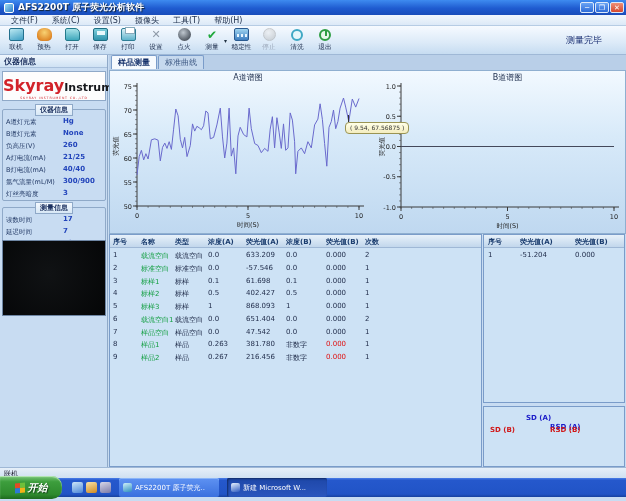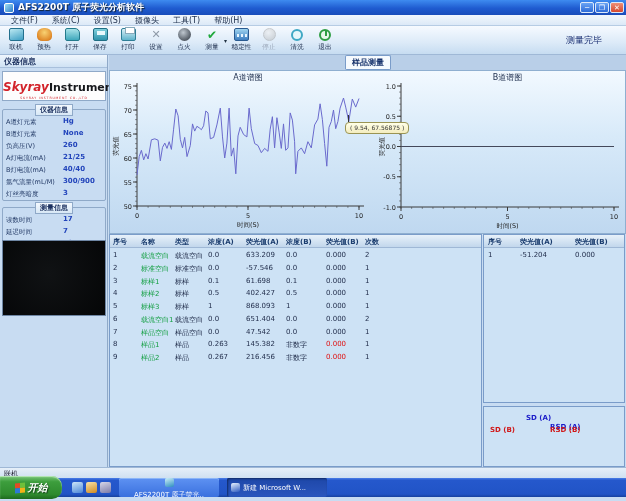--- a/index.html
+++ b/index.html
@@ -55,36 +55,36 @@
   .drop-arrow { font-size:6px; color:#234; margin-left:-2px; align-self:center; }
   .toolbar-status { margin-left:auto; align-self:center; padding-right:24px; font-size:9px; color:#1A2F72; white-space:nowrap; }
 
   
   .left-panel { position:absolute; left:0; top:55px; width:108px; height:412px;
     background:#C8DCF2; border-right:1px solid #8FA9C8; }
   .lp-header { height:13px; background:linear-gradient(180deg,#EFF6FD,#CFE2F4);
     border-bottom:1px solid #A8C0DC; font-size:8px; font-weight:bold; color:#1A2F5E; padding:1px 0 0 4px; }
   .logo-box { position:absolute; left:2px; top:16px; width:104px; height:30px; background:#FDFDFD;
     border:1px solid #8FA9C8; text-align:center; padding-top:4px; }
-  .logo-red { color:#D2232A; font-style:italic; font-weight:bold; font-size:12px; }
+  .logo-red { color:#D2232A; font-weight:bold; font-size:16px; }
   .logo-black { color:#16181C; font-weight:bold; font-size:11px; }
   .logo-tag { font-size:4px; color:#D2232A; letter-spacing:1px; transform:scale(0.8); white-space:nowrap; }
   .groupbox { position:absolute; left:2px; width:104px; border:1px solid #8FA9C8; border-radius:2px; }
   .gb-title { position:absolute; top:-6px; left:50%; transform:translateX(-50%);
     background:linear-gradient(180deg,#F4F9FE,#D8E8F6); border:1px solid #8FA9C8;
     font-size:7px; font-weight:bold; color:#1A2F5E; padding:0 4px; white-space:nowrap; }
   .info-row { position:relative; height:12px; }
   .info-label { position:absolute; left:3px; top:2px; font-size:7px; color:#233A66; white-space:nowrap; transform:scale(0.93); transform-origin:left; }
   .info-value { position:absolute; left:60px; top:2px; font-size:7px; font-weight:bold; color:#2244BB; white-space:nowrap; }
   .camera-box { position:absolute; left:2px; top:185px; width:104px; height:76px;
     background:radial-gradient(circle at 45% 45%,#101214,#050607); border:1px solid #6E86A4; }
 
   
   .tabs-row { position:absolute; left:109px; top:55px; width:517px; height:15px;
-    background:#B9CFE8; display:flex; align-items:center; padding-left:2px;flex-direction:column; }
+    background:#B9CFE8; display:flex; align-items:flex-start; padding-left:2px; }
   .tab { font-size:8px; padding:1px 6px 1px 6px; border:1px solid #7A9CC9; border-bottom:none;
     border-radius:2px 2px 0 0; margin-right:1px; white-space:nowrap; }
   .tab.active { background:#F6FAFE; color:#14306A; font-weight:bold; }
   .tab.inactive { background:#C6D9EE; color:#3A5580; }
 
   
   .charts-row { position:absolute; left:109px; top:70px; width:517px; height:164px;
     background:linear-gradient(180deg,#F2F9FF 0%,#D8EAF9 40%,#BFD8F0 100%);
     border:1px solid #8FAFD0; }
   .charts-row svg { position:absolute; top:0; }
@@ -128,21 +128,21 @@
     display:flex; align-items:center; justify-content:center; gap:3px;
     box-shadow:inset 0 1px 1px #B8E8B8; }
   .start-btn .start-label { color:#fff; font-weight:bold; font-style:italic; font-size:10px; text-shadow:1px 1px 1px #14421A; }
   .win-flag { width:10px; height:10px; display:grid; grid-template-columns:5px 5px; grid-template-rows:5px 5px; transform:skewY(-6deg); }
   .win-flag i { display:block; }
   .ql { display:flex; align-items:center; gap:3px; margin-left:10px; }
   .ql-icon { width:11px; height:11px; border-radius:2px; }
   .task-btn { height:19px; width:100px; margin-left:8px; border-radius:2px;
     display:flex; align-items:center; gap:3px; padding:0 4px;
     font-size:7px; color:#fff; white-space:nowrap; overflow:hidden; }
-  .task-btn.normal { background:linear-gradient(180deg,#5E92F2,#3A70DE); box-shadow:inset 0 1px 0 #8AB4F8;flex-direction:column; }
+  .task-btn.normal { background:linear-gradient(180deg,#5E92F2,#3A70DE); box-shadow:inset 0 1px 0 #8AB4F8; }
   .task-btn.pressed { background:linear-gradient(180deg,#1E47A8,#2A56BE); box-shadow:inset 1px 1px 2px #102A66; }
   .task-icon { width:9px; height:9px; border-radius:2px; flex:none; }
   .tray { margin-left:auto; height:23px; display:flex; align-items:center; gap:4px; padding:0 6px 0 8px;
     background:linear-gradient(180deg,#3A8AE8 0%,#1E64D0 100%); border-left:1px solid #7AB0F0; }
   .tray-icon { width:9px; height:8px; background:linear-gradient(180deg,#D8E4F0,#9AAABC); border-radius:1px; }
   .tray-speaker { width:0; height:0; border-top:4px solid transparent; border-bottom:4px solid transparent; border-right:6px solid #E8F0FA; }
   .tray-time { color:#fff; font-size:8px; }
 </style>
 </head>
 <body>
@@ -506,21 +506,21 @@
         <span style="left: 136px;">47.542</span>
         <span style="left: 176px;">0.0</span>
         <span style="left: 216px;">0.000</span>
         <span style="left: 255px;">1</span>
       </div>
       <div class="tbl-row" style="top: 104.25px;">
         <span style="left: 3px;">8</span>
         <span class="green" style="left: 31px;">样品1</span>
         <span style="left: 65px;">样品</span>
         <span style="left: 98px;">0.263</span>
-        <span style="left: 136px;">145.382</span>
+        <span style="left: 136px;">381.780</span>
         <span style="left: 176px;">非数字</span>
         <span class="red" style="left: 216px;">0.000</span>
         <span style="left: 255px;">1</span>
       </div>
       <div class="tbl-row" style="top: 117px;">
         <span style="left: 3px;">9</span>
         <span class="green" style="left: 31px;">样品2</span>
         <span style="left: 65px;">样品</span>
         <span style="left: 98px;">0.267</span>
         <span style="left: 136px;">216.456</span>

